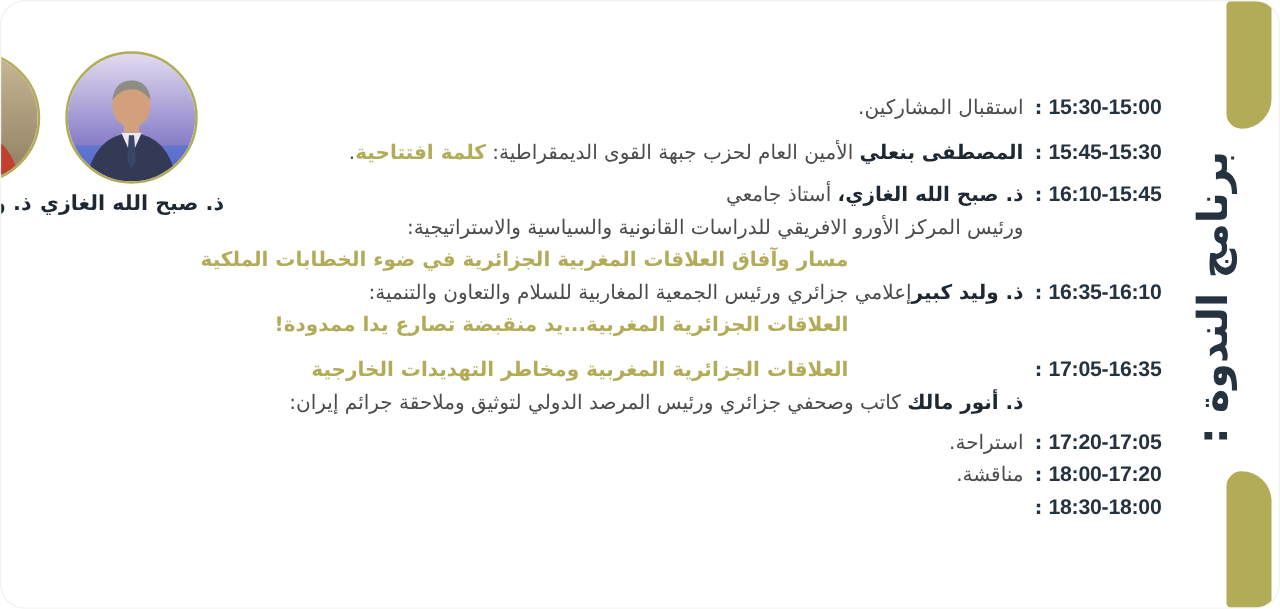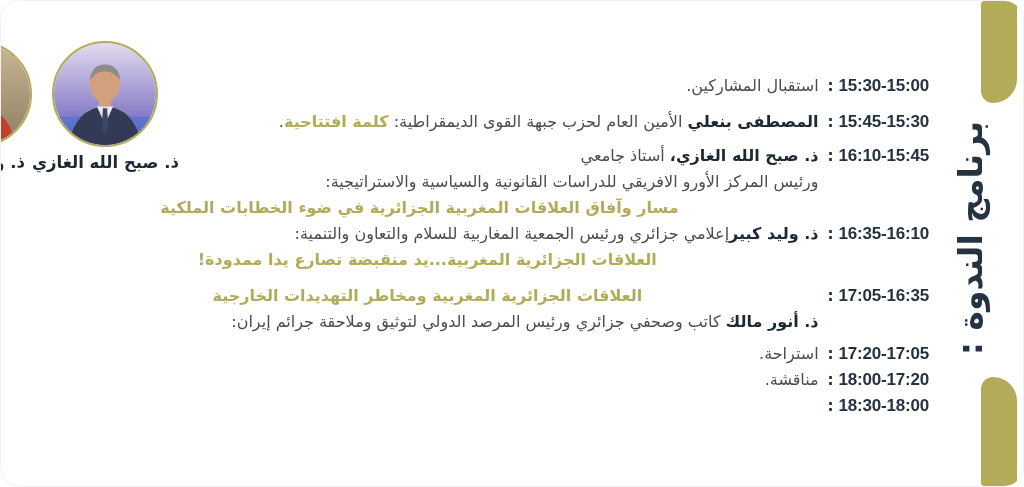--- a/index.html
+++ b/index.html
@@ -74,21 +74,21 @@
   .colon{
     flex:0 0 auto;
     font-weight:800;font-size:15px;color:var(--navy);
     line-height:26px;margin:0 5px 0 9px;
   }
   .content{flex:1 1 auto;min-width:0;}
   .line{
     font-size:16px;line-height:26px;color:var(--ink-body);
     white-space:nowrap;text-align:right;
   }
-  .line.center{text-align:center;padding-left:0;padding-right:140px;}
+  .line.center{text-align:right;padding-left:0;padding-right:140px;}
   .seg-regular{color:var(--ink-body);}
   .seg-bold{color:var(--ink-bold);font-weight:800;}
   .seg-olive{color:var(--olive);font-weight:800;}
 </style>
 </head>
 <body>
 
 <div class="canvas">
 
   <div class="speakers">

